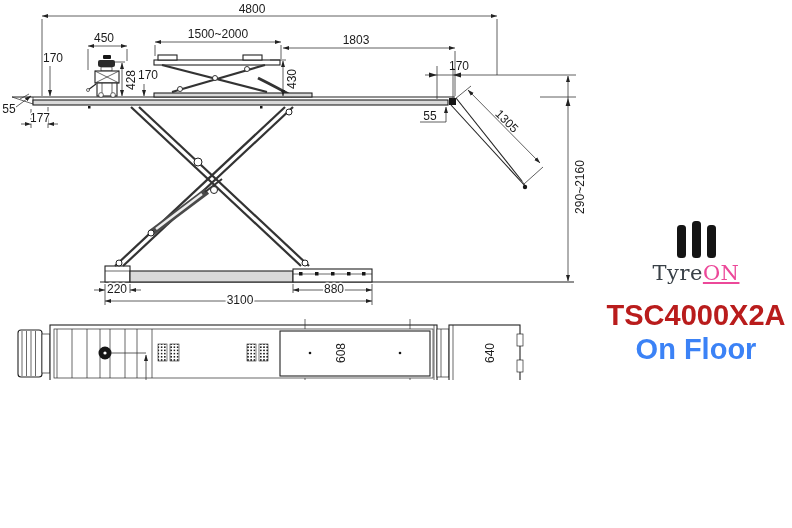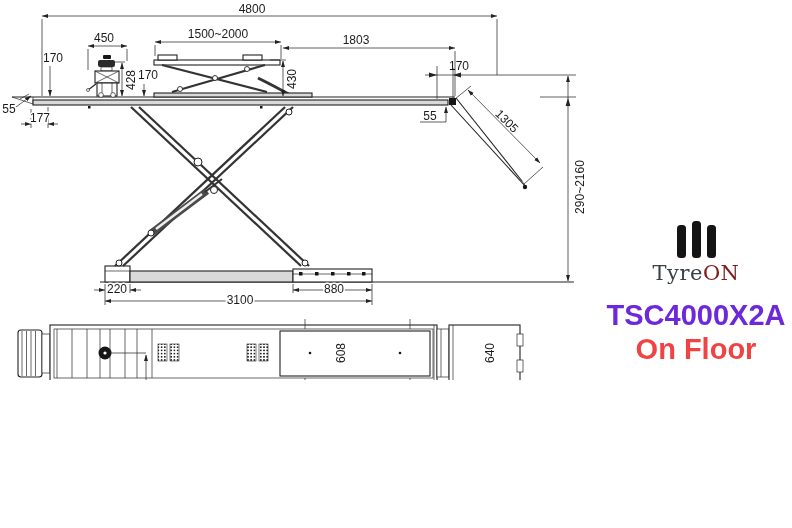--- a/index.html
+++ b/index.html
@@ -16,23 +16,23 @@
   .lbl{font:12px "Liberation Sans",sans-serif;fill:#1b1b1b;}
   .halo{paint-order:stroke;stroke:#ffffff;stroke-width:3px;}
   .mid{text-anchor:middle;}
   .brand{position:absolute;left:602px;top:220px;width:188px;text-align:center;}
   .bars{display:flex;justify-content:center;align-items:flex-end;gap:6px;height:38px;}
   .bar{display:block;width:9px;background:#141414;border-radius:3.5px;}
   .bar.b1,.bar.b3{height:33px;}
   .bar.b2{height:37px;}
   .brandname{margin-top:3px;font-family:"DejaVu Serif","Liberation Serif",serif;
              font-size:21px;color:#394047;letter-spacing:.5px;}
-  .brandname .on{color:#7f1d1d;}
-  .model{margin-top:14px;font-weight:bold;font-size:29px;color:#6d28d9;line-height:1.16;}
-  .variant{font-weight:bold;font-size:29px;color:#ef4444;line-height:1.16;}
+  .brandname .on{color:#ec4899;text-decoration:underline;}
+  .model{margin-top:14px;font-weight:bold;font-size:29px;color:#b91c1c;line-height:1.16;}
+  .variant{font-weight:bold;font-size:29px;color:#3b82f6;line-height:1.16;}
 </style>
 </head>
 <body>
 
 <div class="stage">
 
 <svg width="792" height="528" viewBox="0 0 792 528">
   <defs>
     <marker id="arr" viewBox="0 0 10 8" refX="9.4" refY="4" markerWidth="9" markerHeight="7" orient="auto-start-reverse">
       <path d="M0,0.9 L10,4 L0,7.1 Z" fill="#222"></path>

